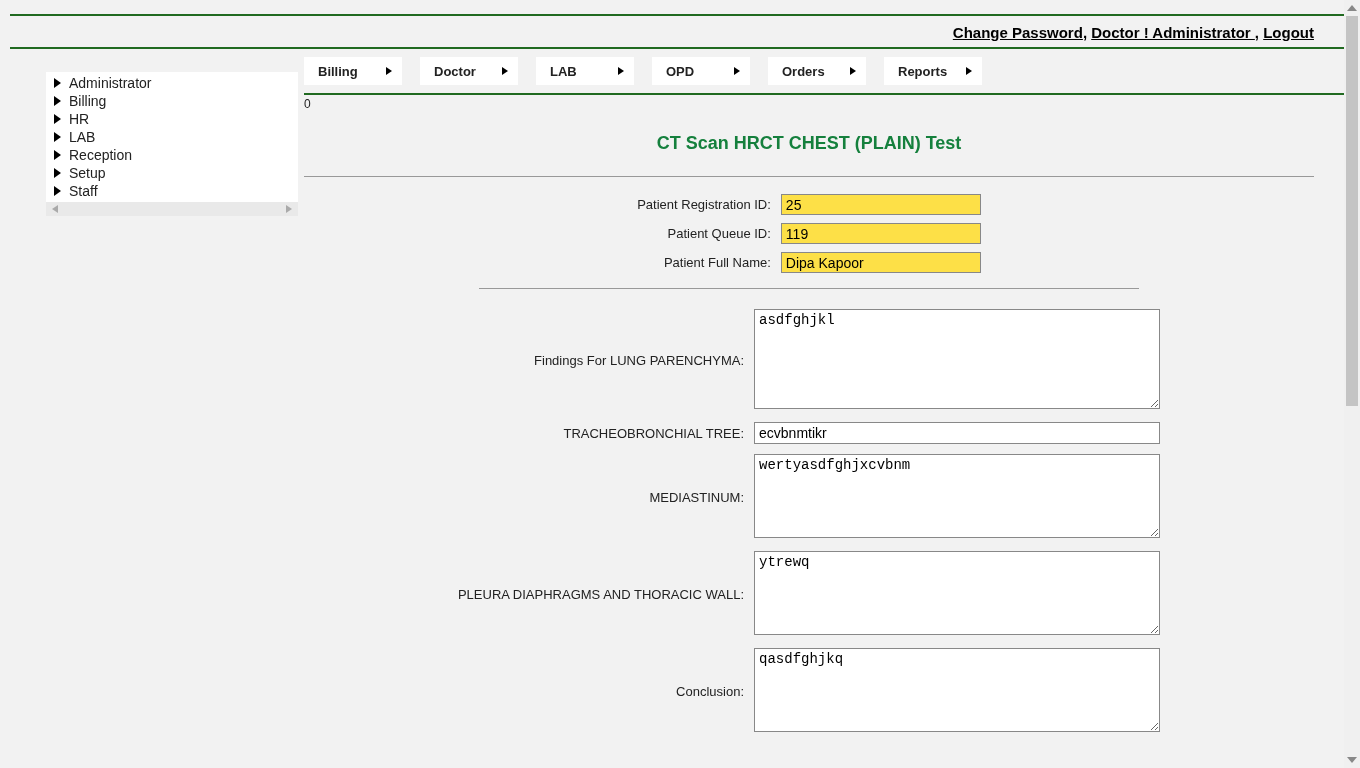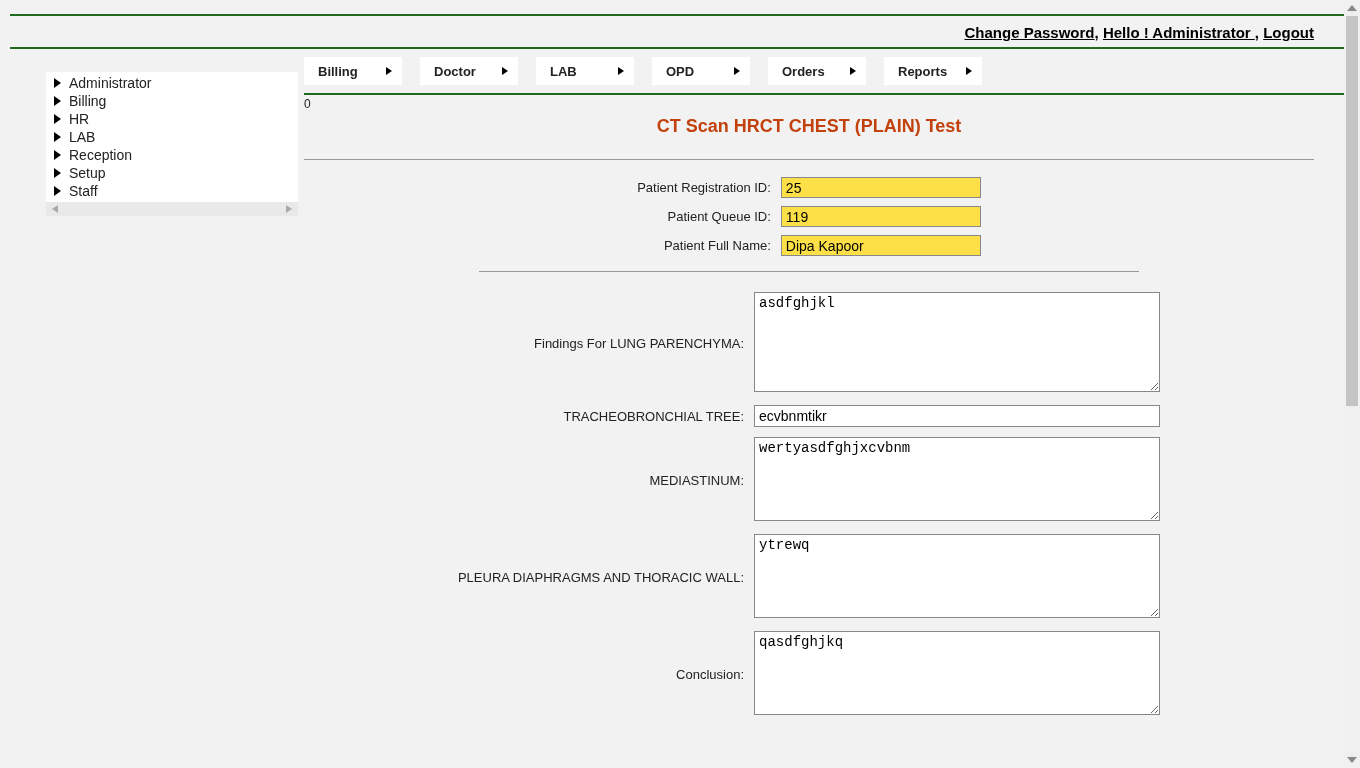--- a/index.html
+++ b/index.html
@@ -137,23 +137,23 @@
     margin-left: 294px;
     padding-right: 36px;
   }
   .zero {
     font-size: 12px;
     padding: 2px 0 0 0;
   }
   .page-title {
     text-align: center;
     font-size: 18px;
-    color: #c2410c;
+    color: #15803d;
     font-weight: bold;
-    margin: 5px 0 22px 0;
+    margin: 22px 0 22px 0;
   }
   .main hr.thin {
     border: none;
     border-top: 1px solid #999;
     margin: 0;
   }
 
   .info-table {
     margin: 12px auto 10px auto;
   }
@@ -267,21 +267,21 @@
 </style>
 </head>
 <body>
 
 <div class="page">
 
   <div class="top-space"></div>
   <hr class="hr-green">
 
   <div class="header-links">
-    <a>Change Password</a><span class="sep">, </span><a>Hello ! Administrator </a><span class="sep">, </span><a>Logout</a>
+    <a>Change Password</a><span class="sep">, </span><a>Doctor ! Administrator </a><span class="sep">, </span><a>Logout</a>
   </div>
 
   <hr class="hr-green">
 
   <div class="sidebar">
     <ul>
       <li>
         <span class="tri-right"></span>
         <span>Administrator</span>
       </li>

